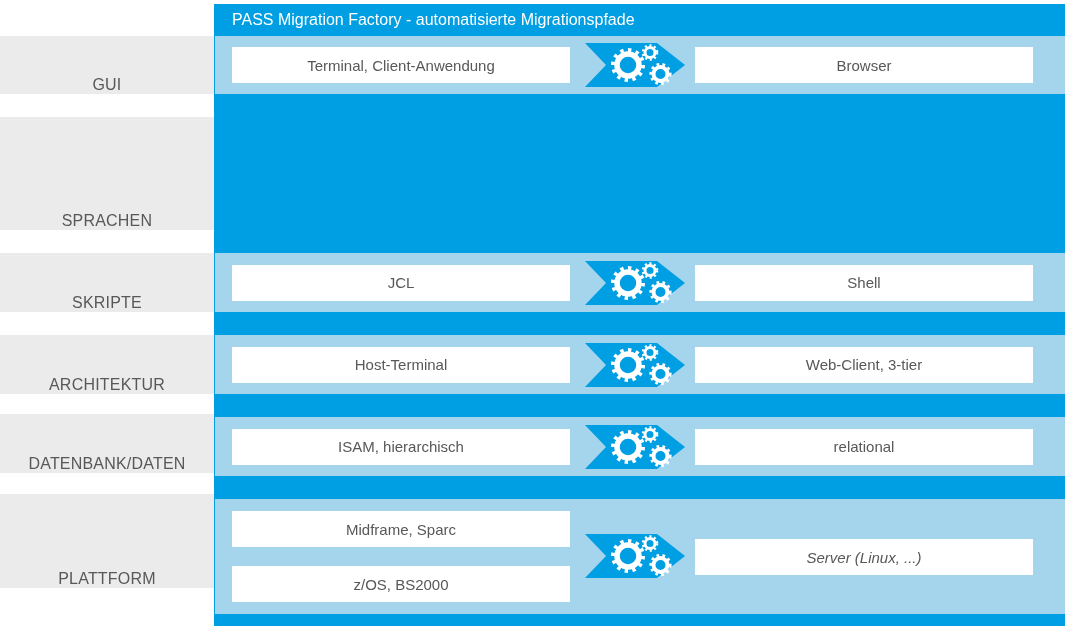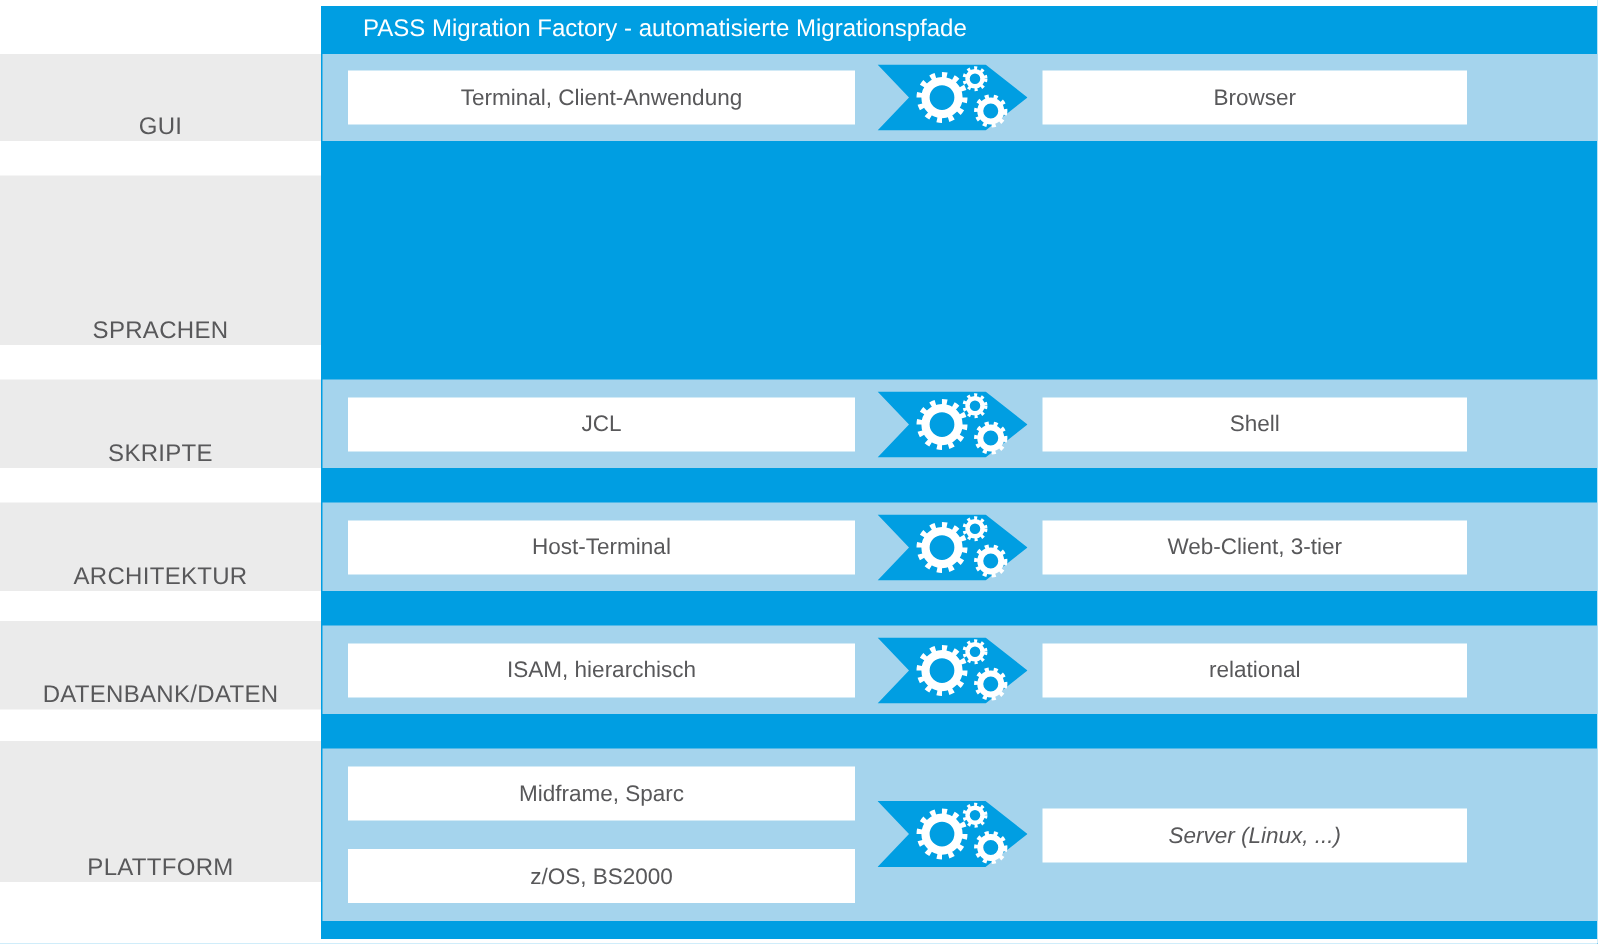--- a/index.html
+++ b/index.html
@@ -13,33 +13,33 @@
     display:flex; align-items:flex-end; justify-content:center;
     color:#58585A; font-size:16px; letter-spacing:0.2px;
   }
   
   .panel {
     position:absolute; left:214px; top:4px; width:851px; height:622px;
     background:#009EE2;
   }
   .title {
     position:absolute; top:0; left:0; right:0; height:31px; line-height:31px;
-    padding-left:28px; color:#ffffff; font-size:16px; white-space:nowrap;
+    padding-left:18px; color:#ffffff; font-size:16px; white-space:nowrap;
   }
   
   .band { position:absolute; left:1px; width:826px; background:#A5D4ED;padding-left:35px; }
   .sub  { position:absolute; left:0; width:100%; }
   .src, .tgt {
     position:absolute; height:36px; background:#ffffff;
     display:flex; align-items:center; justify-content:center;
     font-size:15px; color:#58585A; top:50%; transform:translateY(-50%);
     white-space:nowrap;
   }
   .src { left:17px;  width:338px; }
-  .tgt { left:480px; width:283px; }
+  .tgt { left:480px; width:338px; }
   .arrow {
     position:absolute; left:370px; width:100px; height:44px;
     top:50%; transform:translateY(-50%);
   }
   
   .band-plattform .src { transform:none; }
   .p-src1 { top:12px; }
   .p-src2 { top:67px; }
   .p-arrow { top:35px; transform:none; }
   .p-tgt  { top:40px; transform:none;font-style:italic; }

